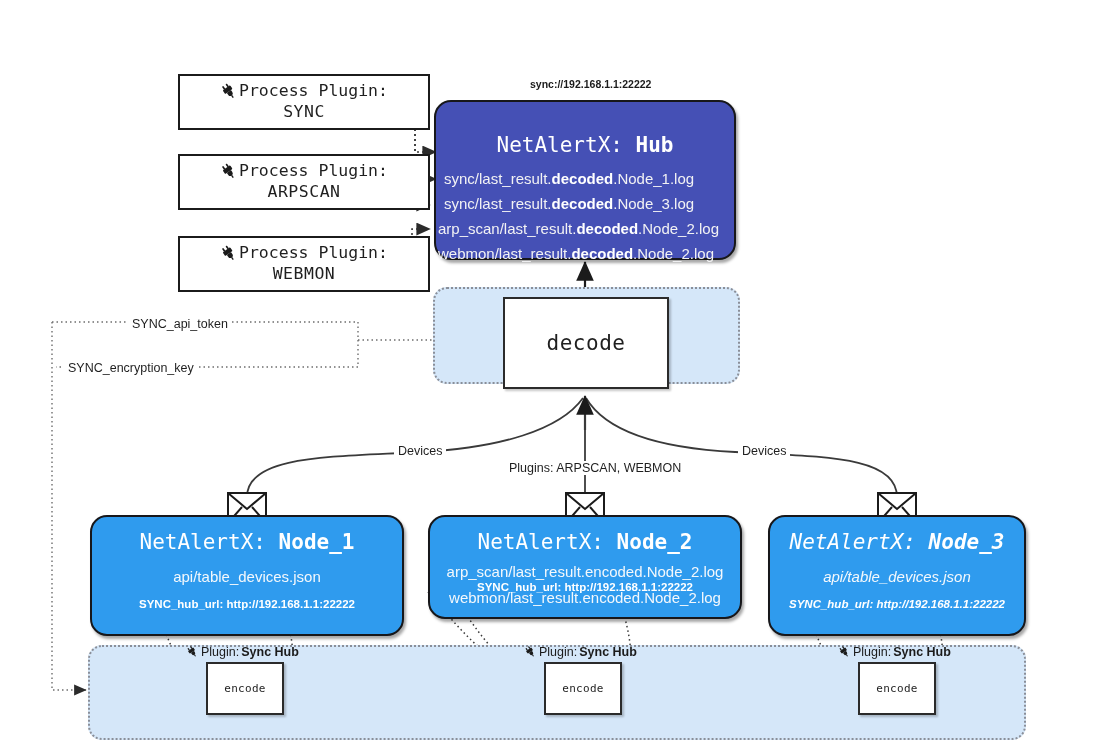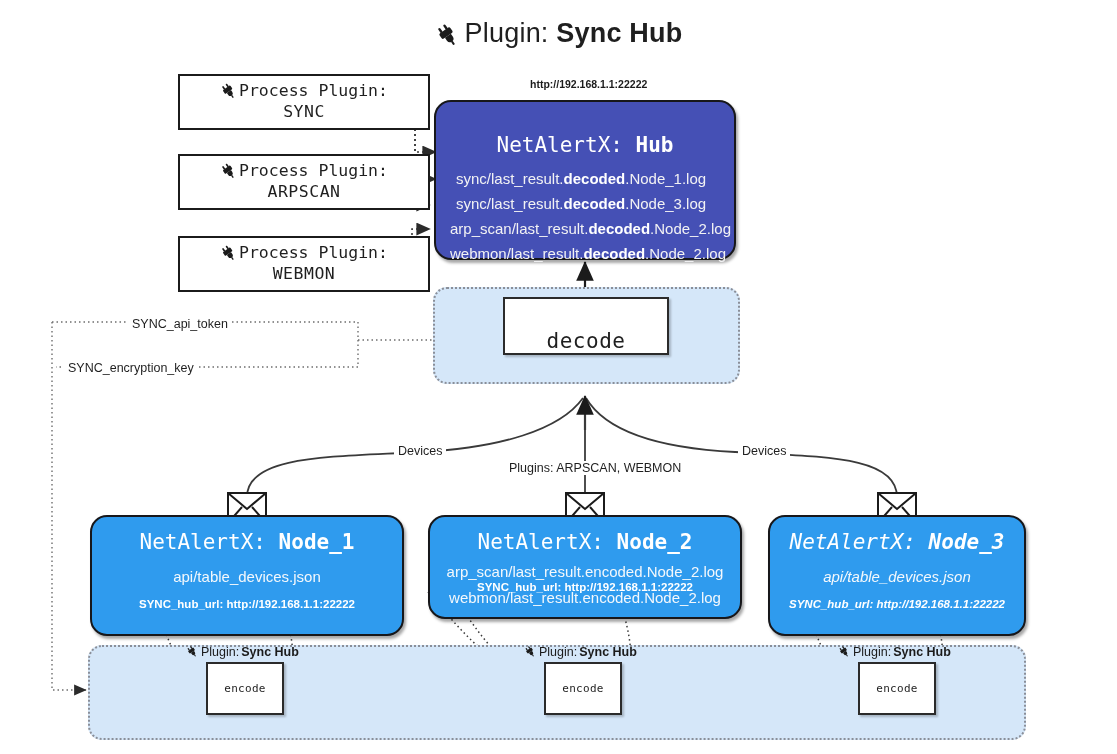--- a/index.html
+++ b/index.html
@@ -40,21 +40,21 @@
   .hub{
     position:absolute;background:#4550b5;border:2px solid #17171a;
     border-radius:17px;box-sizing:border-box;color:#ffffff;
     box-shadow:2px 3px 3px rgba(0,0,0,.35);
   }
   .hub .hubtitle{
     text-align:center;font-family:"DejaVu Sans Mono", monospace;
     font-size:21px;margin-top:31px;white-space:nowrap;
   }
   .hub .hubtitle b{font-weight:700;}
-  .hub .loglist{margin-top:9px;padding-left:12px;}
+  .hub .loglist{margin-top:9px;}
   .hub .logline{
     font-size:15px;white-space:nowrap;color:#f2f2f4;
     padding-left:8px;line-height:25px;
   }
   .hub .logline b{font-weight:700;color:#ffffff;}
   .hub .logline.wide{padding-left:2px;}
 
   
   .lightbox{
     position:absolute;background:#d5e7f9;border:2px dotted #8a8f99;
@@ -147,34 +147,20 @@
     <path d="M278,688 C300,688 300,620 260,560 C252,548 248,530 247,518" fill="none" stroke="#3a3a3a" stroke-width="1.5" stroke-dasharray="1.5,3" marker-end="url(#arrowSm)"></path>
 
     <path d="M432,565 C470,618 490,660 540,686" fill="none" stroke="#3a3a3a" stroke-width="1.5" stroke-dasharray="1.5,3" marker-end="url(#arrowSm)"></path>
     <path d="M428,592 C465,636 490,664 540,688" fill="none" stroke="#3a3a3a" stroke-width="1.5" stroke-dasharray="1.5,3"></path>
     <path d="M616,688 C638,688 638,620 598,560 C590,548 586,530 585,518" fill="none" stroke="#3a3a3a" stroke-width="1.5" stroke-dasharray="1.5,3" marker-end="url(#arrowSm)"></path>
 
     <path d="M820,560 C802,600 810,650 853,686" fill="none" stroke="#3a3a3a" stroke-width="1.5" stroke-dasharray="1.5,3" marker-end="url(#arrowSm)"></path>
     <path d="M928,688 C950,688 950,620 910,560 C902,548 898,530 897,518" fill="none" stroke="#3a3a3a" stroke-width="1.5" stroke-dasharray="1.5,3" marker-end="url(#arrowSm)"></path>
   </svg>
 
-  <div class="title">
-    <span class="plug">
-      <svg width="26" height="26" viewBox="0 0 24 24" style="vertical-align:-4px">
-        <g fill="#1b1b1b" transform="rotate(-35 12 12)">
-          <rect x="7.5" y="2" width="2.2" height="5" rx="1"></rect>
-          <rect x="13.2" y="2" width="2.2" height="5" rx="1"></rect>
-          <rect x="5.5" y="6.5" width="12" height="6" rx="1.4"></rect>
-          <path d="M8.2 12.5 h6.6 v3.2 a3.3 3.3 0 0 1 -3.3 3.3 a3.3 3.3 0 0 1 -3.3 -3.3 z"></path>
-          <rect x="10.6" y="18.4" width="1.9" height="4.2" rx=".9"></rect>
-        </g>
-      </svg>
-    </span><span class="lbl">Plugin:</span>
-    <span class="strong">Sync Hub</span>
-  </div>
 
   <div class="procbox" style="left:178px;top:74px;">
     <div class="l1">
       <span class="plug">
         <svg width="18" height="18" viewBox="0 0 24 24" style="vertical-align:-3px">
           <g fill="#1b1b1b" transform="rotate(-35 12 12)">
             <rect x="7.5" y="2" width="2.2" height="5" rx="1"></rect>
               <rect x="13.2" y="2" width="2.2" height="5" rx="1"></rect>
             <rect x="5.5" y="6.5" width="12" height="6" rx="1.4"></rect>
             <path d="M8.2 12.5 h6.6 v3.2 a3.3 3.3 0 0 1 -3.3 3.3 a3.3 3.3 0 0 1 -3.3 -3.3 z"></path>
@@ -216,37 +202,37 @@
             <path d="M8.2 12.5 h6.6 v3.2 a3.3 3.3 0 0 1 -3.3 3.3 a3.3 3.3 0 0 1 -3.3 -3.3 z"></path>
             <rect x="10.6" y="18.4" width="1.9" height="4.2" rx=".9"></rect>
           </g>
         </svg>
       </span>
       <span>Process Plugin:</span>
     </div>
     <div class="l2">WEBMON</div>
   </div>
 
-  <div class="hubUrl" style="left:530px;top:78px;">http://192.168.1.1:22222</div>
+  <div class="hubUrl" style="left:530px;top:78px;">sync://192.168.1.1:22222</div>
 
   <div class="hub" style="left:434px;top:100px;width:302px;height:160px;">
     <div class="hubtitle">
       <span>NetAlertX:</span>
       <b>Hub</b>
     </div>
     <div class="loglist">
       <div class="logline"><span>sync/last_result.</span><b>decoded</b><span>.Node_1.log</span></div>
       <div class="logline"><span>sync/last_result.</span><b>decoded</b><span>.Node_3.log</span></div>
       <div class="logline wide"><span>arp_scan/last_result.</span><b>decoded</b><span>.Node_2.log</span></div>
       <div class="logline wide"><span>webmon/last_result.</span><b>decoded</b><span>.Node_2.log</span></div>
     </div>
   </div>
 
   <div class="lightbox" style="left:433px;top:287px;width:307px;height:97px;"></div>
-  <div class="whitebox decode" style="left:503px;top:297px;width:166px;height:58px;align-items:flex-end;">
+  <div class="whitebox decode" style="left:503px;top:297px;width:166px;height:92px;">
     <span>decode</span>
   </div>
 
   <div class="elabel" style="left:100px;top:317px;margin-left:28px;">SYNC_api_token</div>
   <div class="elabel" style="left:64px;top:361px;">SYNC_encryption_key</div>
 
   <div class="elabel" style="left:394px;top:444px;">Devices</div>
   <div class="elabel" style="left:738px;top:444px;">Devices</div>
   <div class="elabel" style="left:505px;top:461px;">Plugins: ARPSCAN, WEBMON</div>
 

